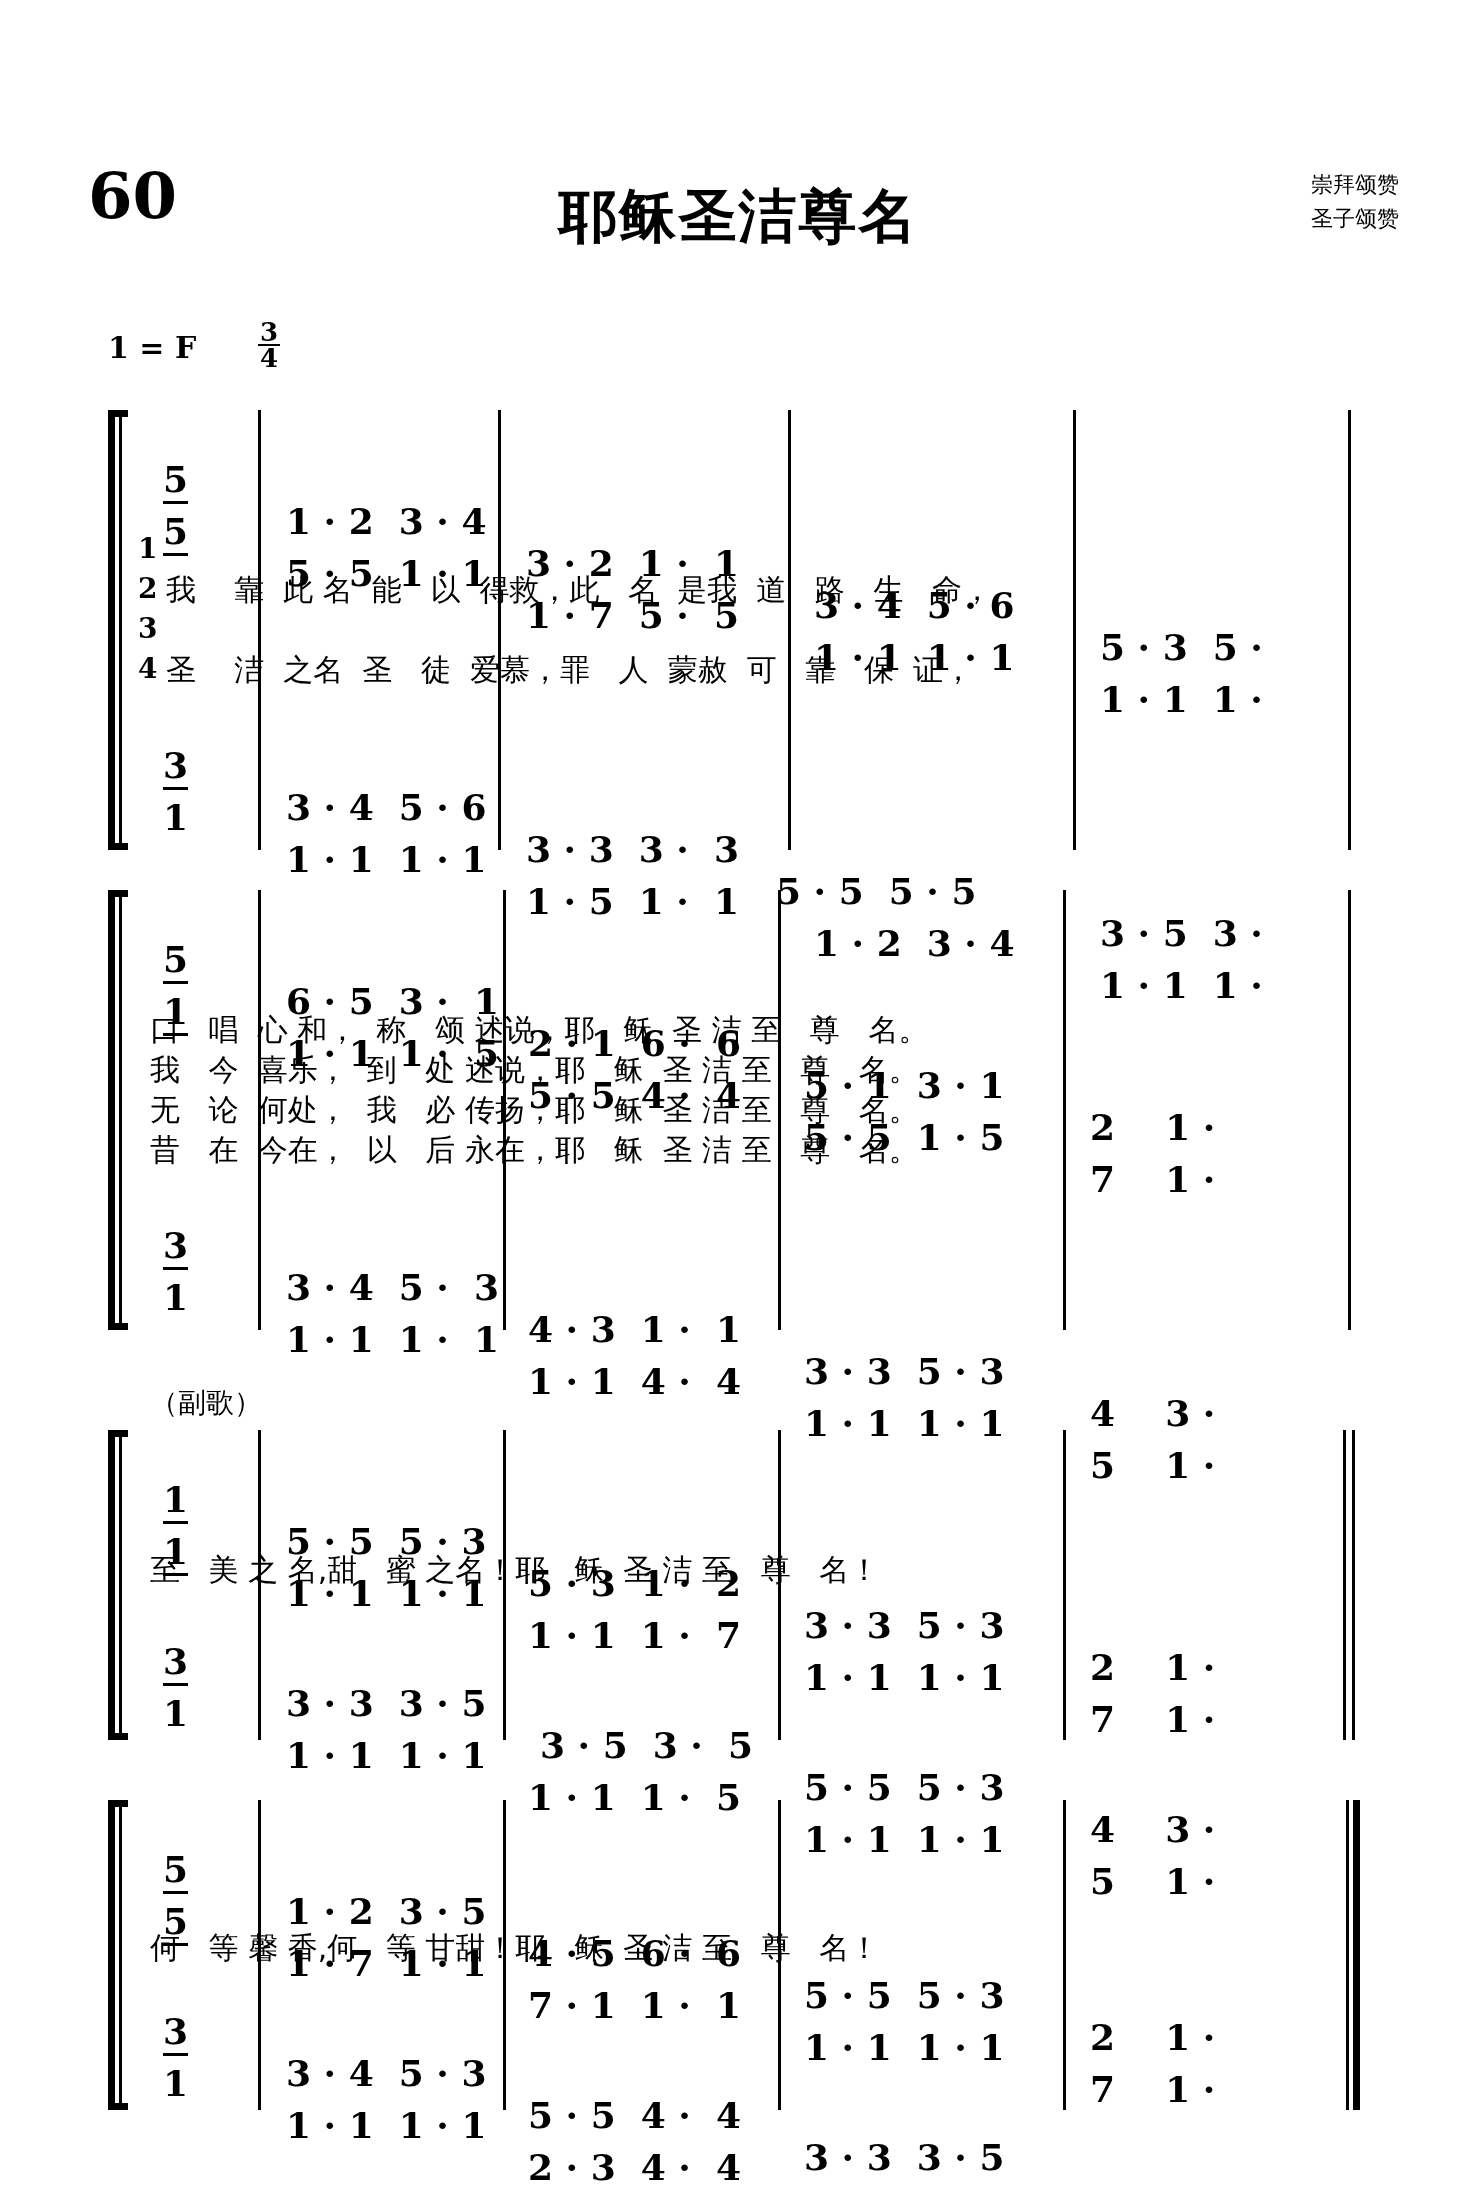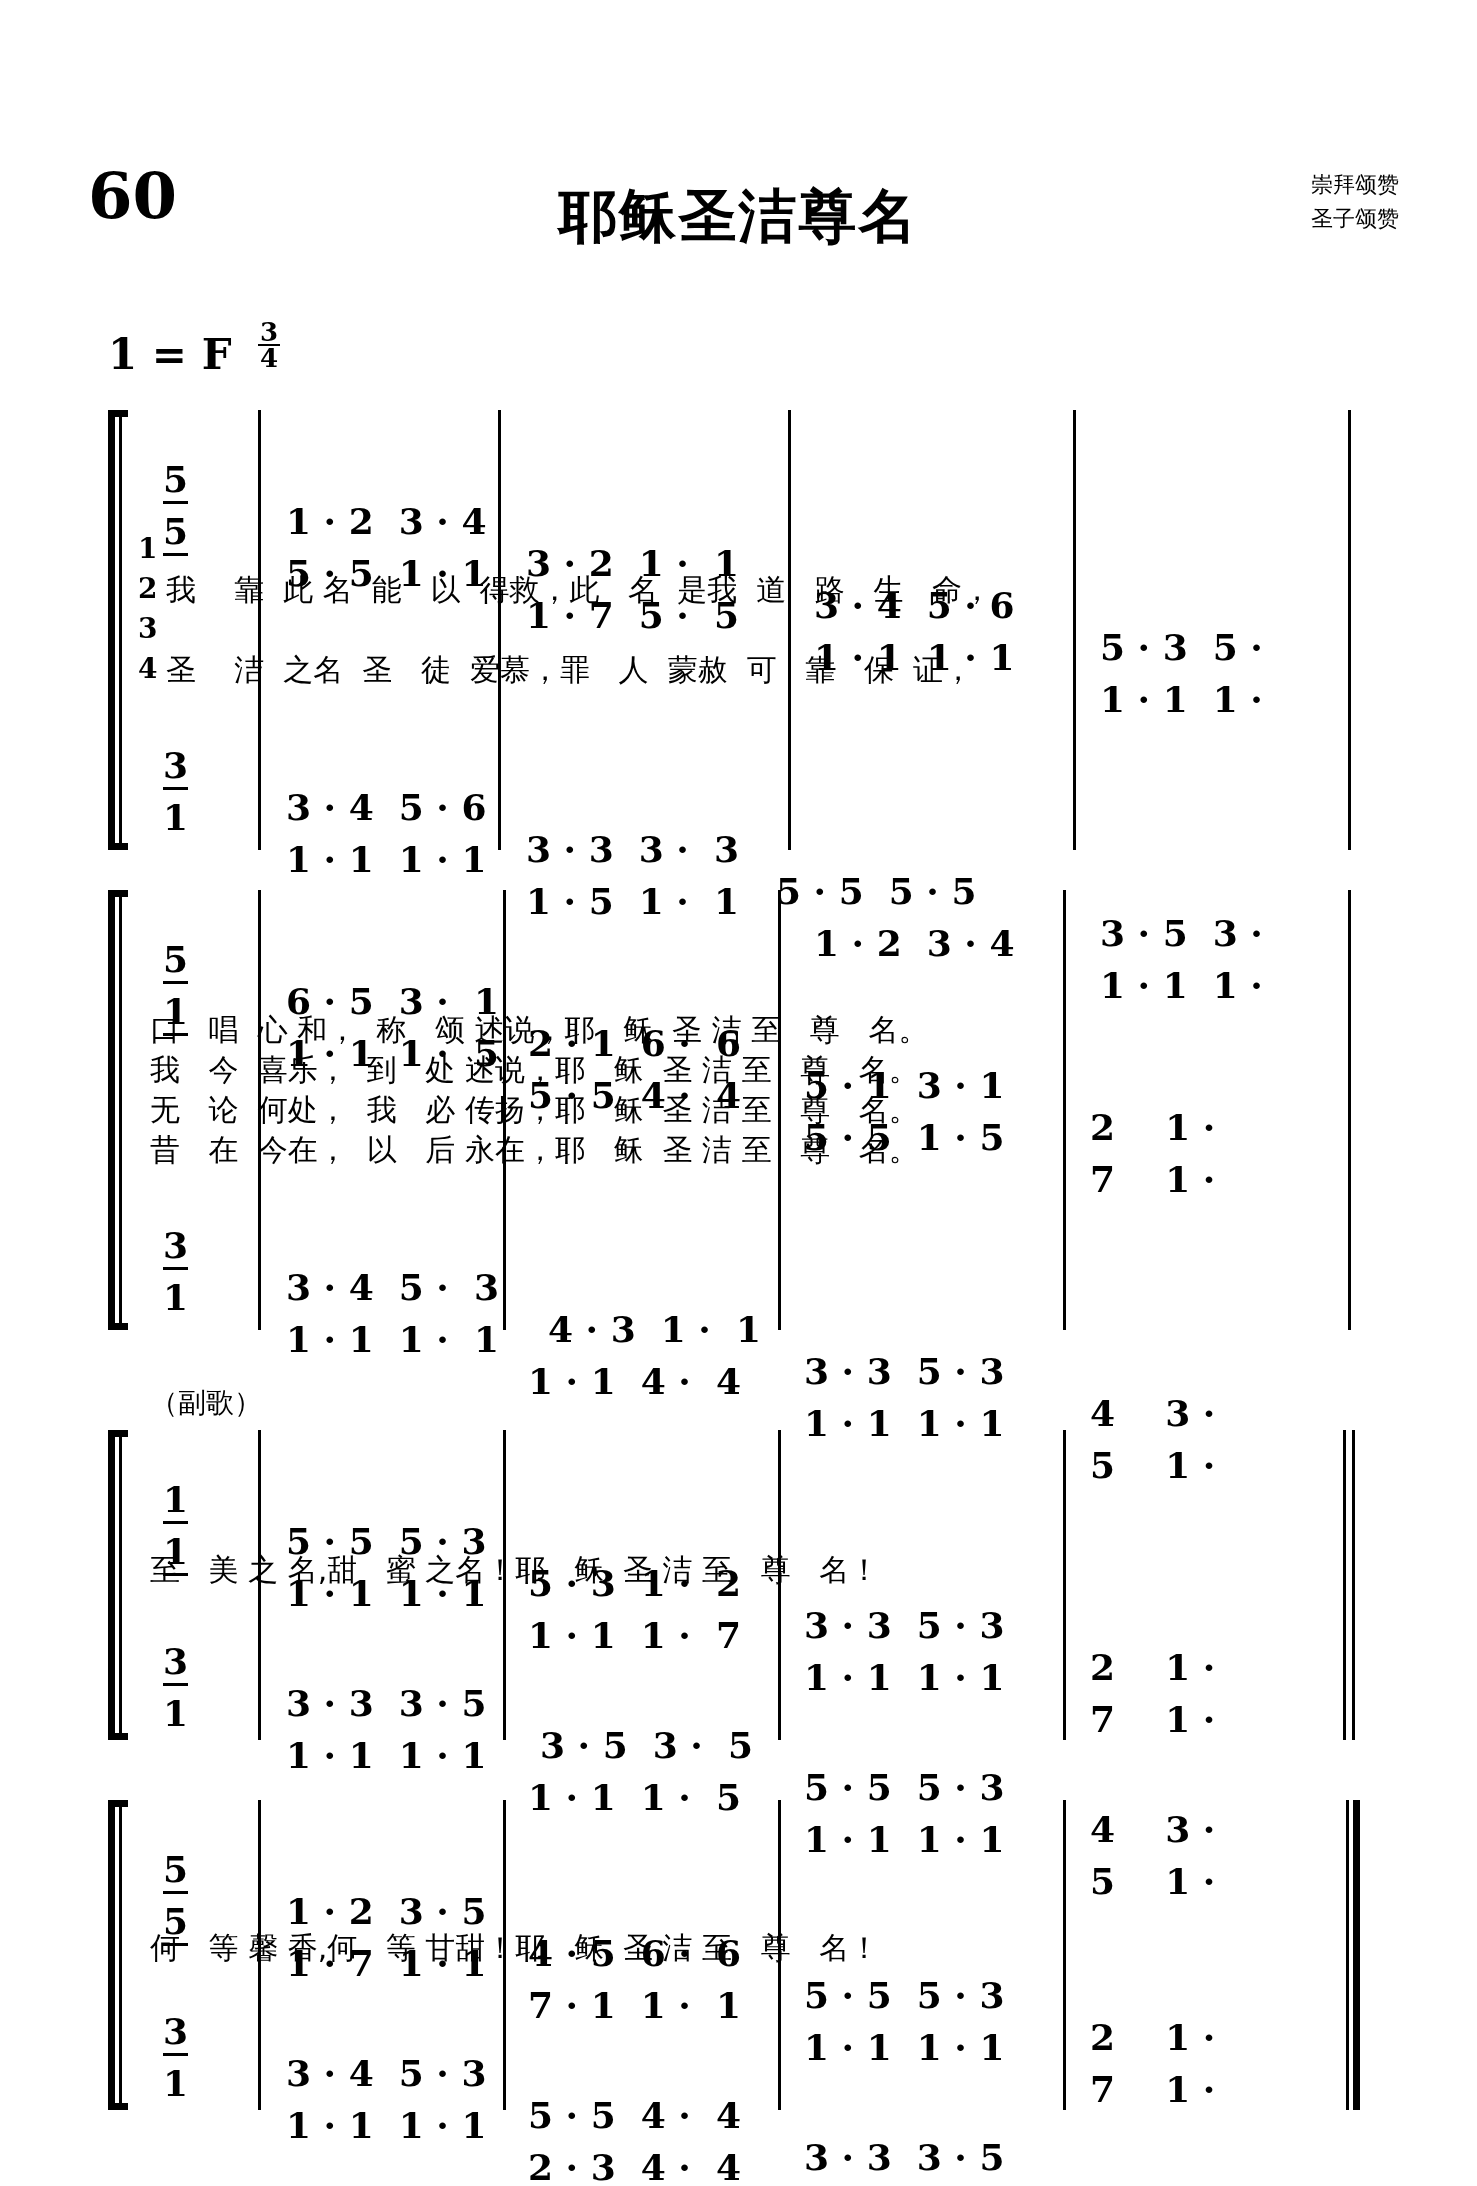--- a/index.html
+++ b/index.html
@@ -52,21 +52,21 @@
     font-family: "DejaVu Sans", sans-serif;
   }
 
   
   .keyline {
     position: absolute;
     left: 108px;
     top: 330px;
     font-family: "DejaVu Serif", "Liberation Serif", serif;
     font-weight: bold;
-    font-size: 42px;
+    font-size: 30px;
   }
   .meter {
     position: absolute;
     left: 258px;
     top: 320px;
     font-family: "DejaVu Serif", "Liberation Serif", serif;
     font-weight: bold;
     font-size: 26px;
     text-align: center;
     line-height: 24px;
@@ -267,21 +267,21 @@
       </div>
 
       <div class="lyricrow" style="left:42px; top:120px;">口   唱  心 和，  称   颂 述说，耶   稣  圣 洁 至   尊   名。</div>
       <div class="lyricrow" style="left:42px; top:160px;">我   今  喜乐，  到   处 述说，耶   稣  圣 洁 至   尊   名。</div>
       <div class="lyricrow" style="left:42px; top:240px;">昔   在  今在，  以   后 永在，耶   稣  圣 洁 至   尊   名。</div>
       <div class="lyricrow" style="left:42px; top:200px;">无   论  何处，  我   必 传扬，耶   稣  圣 洁 至   尊   名。</div>
 
       <div class="noterow" style="top:292px;">
         <span class="cell u1" style="left:55px;">3</span>
         <span class="cell" style="left:178px;">3 · 4  5 ·  3</span>
-        <span class="cell" style="left:420px;margin-left:20px;">4 · 3  1 ·  1</span>
+        <span class="cell" style="left:420px;">4 · 3  1 ·  1</span>
         <span class="cell" style="left:696px;">3 · 3  5 · 3</span>
         <span class="cell" style="left:982px;">4    3 ·</span>
       </div>
       <div class="noterow" style="top:344px;">
         <span class="cell" style="left:55px;">1</span>
         <span class="cell" style="left:178px;">1 · 1  1 ·  1</span>
         <span class="cell" style="left:420px;">1 · 1  4 ·  4</span>
         <span class="cell" style="left:696px;">1 · 1  1 · 1</span>
         <span class="cell" style="left:982px;">5    1 ·</span>
       </div>

